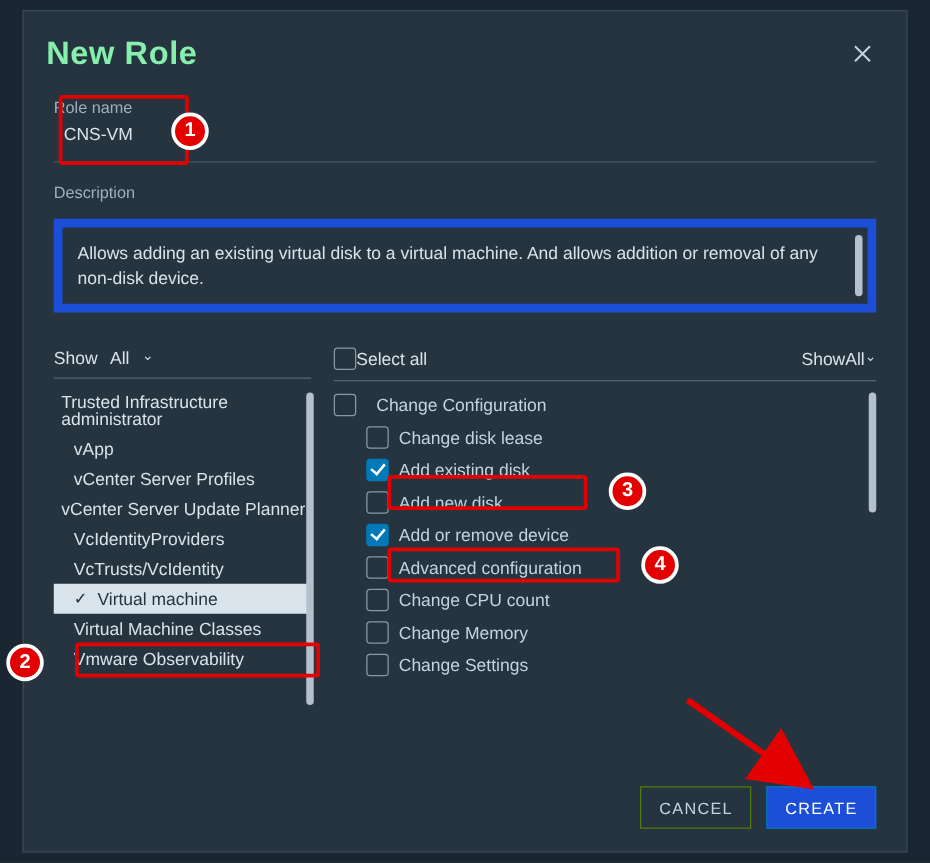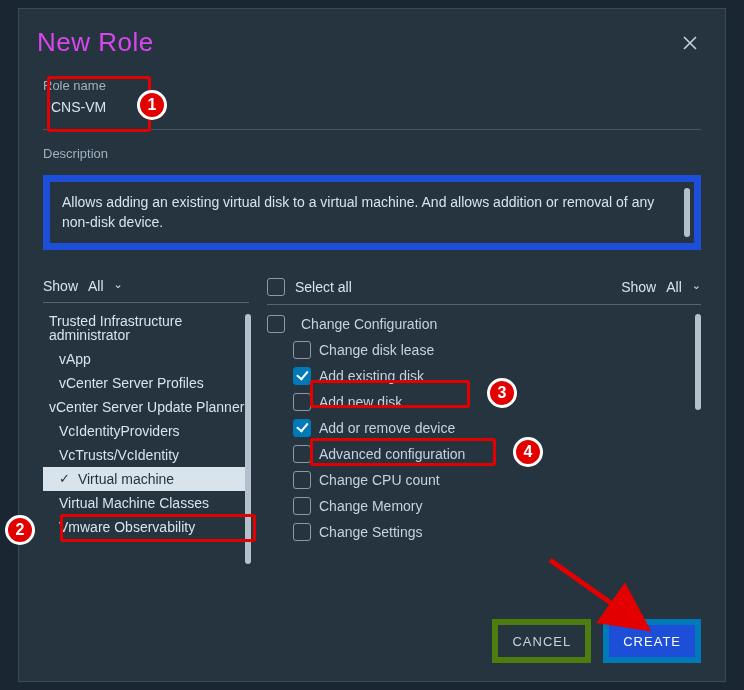--- a/index.html
+++ b/index.html
@@ -21,23 +21,23 @@
     background: #25343f;
     border: 1px solid #3a4a56;
   }
   .dialog-header {
     display: flex;
     align-items: center;
     justify-content: space-between;
     padding: 18px 24px 10px 18px;
   }
   .dialog-title {
-    color: #d946ef;
+    color: #86efac;
     font-size: 26px;
-    font-weight: 400;
+    font-weight: 700;
     letter-spacing: 0.5px;
   }
   .close-x {
     color: #c5d3df;
     font-size: 18px;
     cursor: pointer;
     width: 22px;
     height: 22px;
     display: flex;
     align-items: center;
@@ -108,21 +108,20 @@
     justify-content: space-between;
     font-size: 14px;
     color: #d8e3ec;
     border-bottom: 1px solid #56646f;
     padding-bottom: 8px;
     margin-bottom: 6px;
   }
   .show-all {
     display: flex;
     align-items: center;
-    gap: 10px;
   }
   .chev {
     display: inline-block;
     transform: translateY(-1px);
     font-size: 11px;
   }
   .cat-list {
     font-size: 14px;
     line-height: 1.0;
   }
@@ -201,21 +200,21 @@
     position: absolute;
     right: 24px;
     bottom: 18px;
     display: flex;
     gap: 12px;
   }
   .btn {
     font-size: 13px;
     letter-spacing: 1px;
     padding: 9px 14px 8px 14px;
-    border: 6px solid #4d7c0f;
+    border: 1px solid #4d7c0f;
     background: transparent;
     color: #c5d3df;
     cursor: pointer;
   }
   .btn.primary {
     background: #1d4ed8;
     border-color: #0079b8;
     color: #fff;
   }
   

